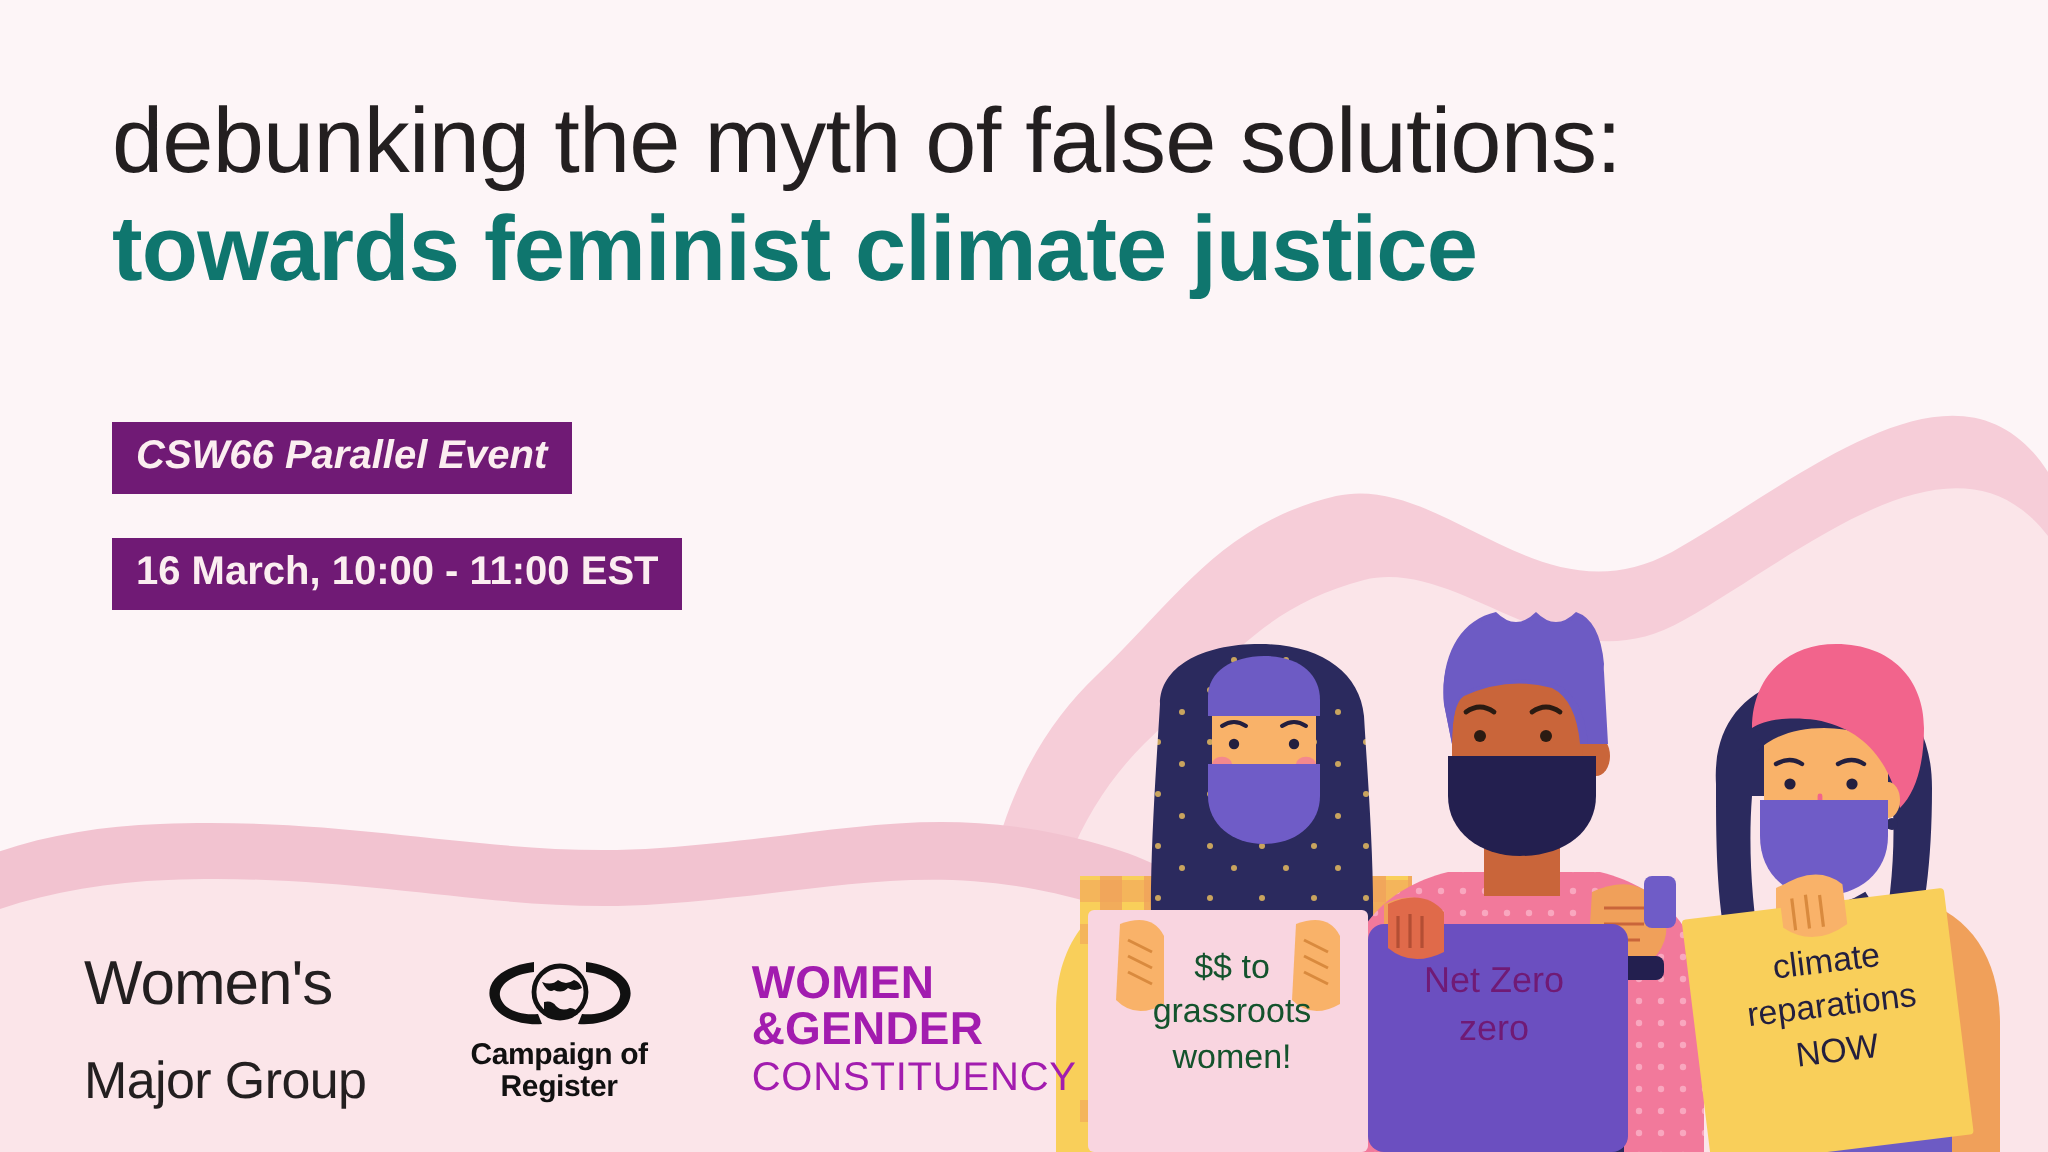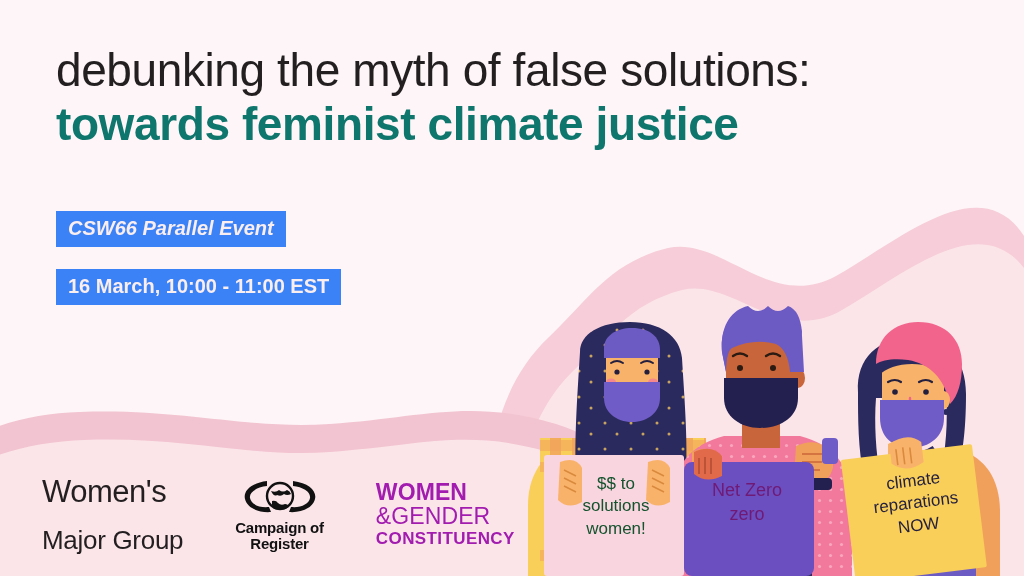--- a/index.html
+++ b/index.html
@@ -43,21 +43,21 @@
   }
 
   
   #badges {
     position: absolute;
     left: 56px; top: 211px;
     z-index: 20;
   }
   .badge {
     display: inline-block;
-    background: #3b82f6;
+    background: #701a75;
     color: #fbeef0;
     font-size: 20px;
     font-weight: 700;
     padding: 7px 12px 8px 12px;
     margin-bottom: 22px;
     line-height: 1.05;
     white-space: nowrap;
   }
   .badge.italic { font-style: italic; }
 
@@ -77,22 +77,22 @@
     color: #231f20;
     line-height: 1.0;
   }
   #logo-wmg .l1 { font-size: 31px; font-weight: 400; letter-spacing: -0.5px; }
   #logo-wmg .l2 { font-size: 26px; font-weight: 400; letter-spacing: -0.3px; margin-top: 20px;}
   #logo-coc { flex-direction: column; align-items: center; color: #111; }
   #logo-coc .coc-text { text-align: center; line-height: 1.05; margin-top: 3px; }
   #logo-coc .coc-text div { font-size: 15px; font-weight: 700; letter-spacing: -0.2px; }
   #logo-wgc { flex-direction: column; align-items: flex-start; color: #a21caf; line-height: 1.02; }
   #logo-wgc .w1 { font-size: 23px; font-weight: 800; letter-spacing: 0.1px; }
-  #logo-wgc .w2 { font-size: 23px; font-weight: 400; letter-spacing: 0.1px; }
-  #logo-wgc .w3 { font-size: 17px; font-weight: 700; letter-spacing: 0.4px; margin-top: 2px; text-align: right; }
+  #logo-wgc .w2 { font-size: 23px; font-weight: 700; letter-spacing: 0.1px; }
+  #logo-wgc .w3 { font-size: 20px; font-weight: 400; letter-spacing: 0.4px; margin-top: 2px; text-align: right; }
 
   
   .sign-text {
     position: absolute;
     text-align: center;
     z-index: 30;
     pointer-events: none;
     line-height: 1.32;
   }
   #sign1-text {
@@ -349,21 +349,21 @@
     <div class="logo" id="logo-wgc">
       <span class="w1">WOMEN</span>
       <span class="w2">&amp;GENDER</span>
       <span class="w3">CONSTITUENCY</span>
     </div>
 
   </div>
 
   <div class="sign-text" id="sign1-text">
     <div>$$ to</div>
-    <div>solutions</div>
+    <div>grassroots</div>
     <div>women!</div>
   </div>
 
   <div class="sign-text" id="sign2-text">
     <div>Net Zero</div>
     <div>zero</div>
   </div>
 
   <div class="sign-text" id="sign3-text">
     <div>climate</div>

